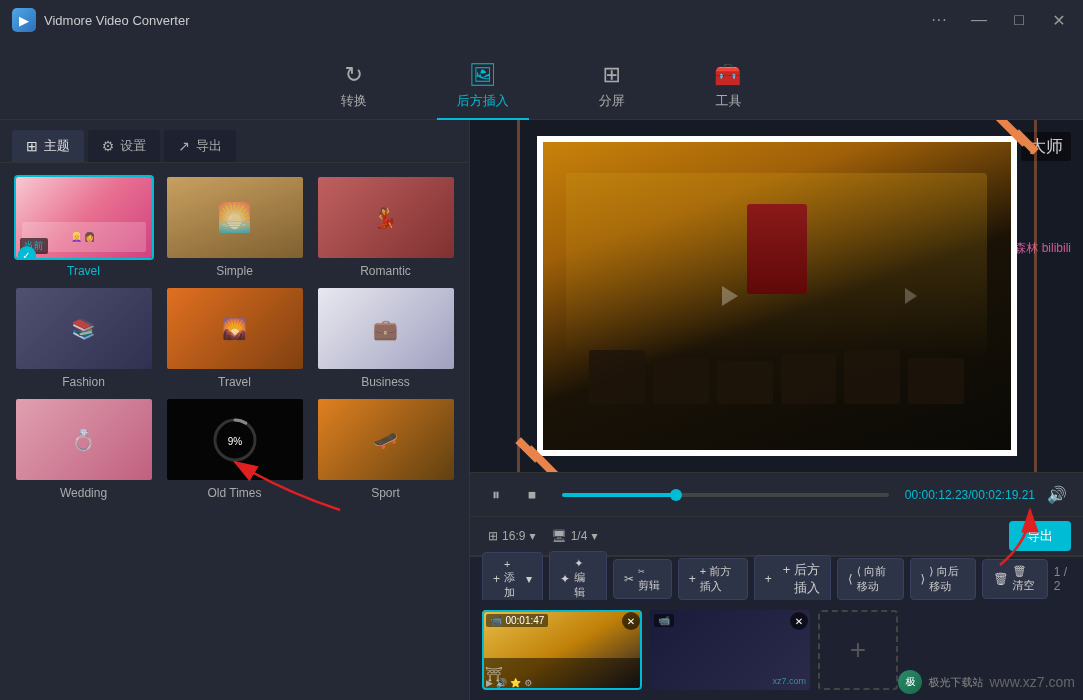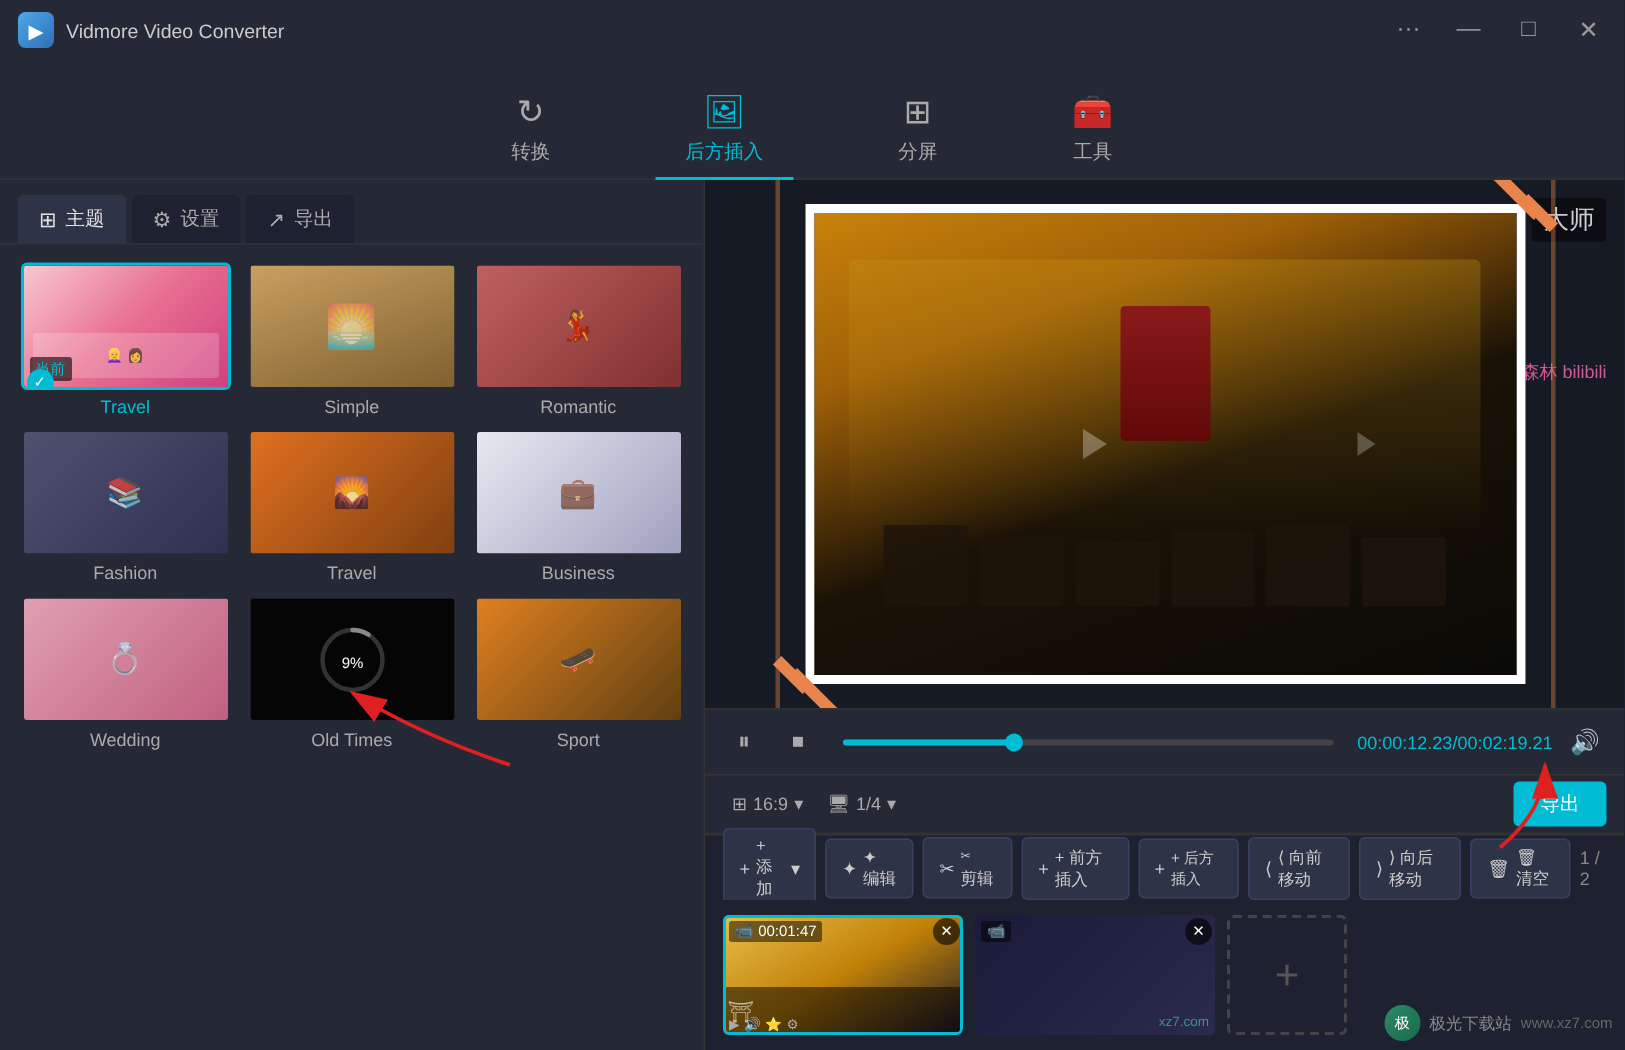--- a/index.html
+++ b/index.html
@@ -747,21 +747,21 @@
       <div class="action-btn">
         <span>✂</span>
         <span style="font-size:11px;font-family:Liberation Mono, monospace;">✂ 剪辑</span>
       </div>
       <div class="action-btn">
         <span>+</span>
         <span style="font-size:11px;">+ 前方插入</span>
       </div>
       <div class="action-btn">
         <span>+</span>
-        <span style="font-size:10px;">+ 后方插入</span>
+        <span style="font-size:13px;text-align:right;">+ 后方插入</span>
       </div>
       <div class="action-btn">
         <span>⟨</span>
         <span style="font-size:11px;">⟨ 向前移动</span>
       </div>
       <div class="action-btn">
         <span>⟩</span>
         <span style="font-size:11px;">⟩ 向后移动</span>
       </div>
       <div class="action-btn">
@@ -825,14 +825,14 @@
   <path d="M 340 510 Q 280 490 235 462" stroke="#e02020" stroke-width="2.5" fill="none" marker-end="url(#arrowhead)"></path>
 
   <path d="M 1000 565 Q 1030 540 1030 510" stroke="#e02020" stroke-width="2.5" fill="none" marker-end="url(#arrowhead)"></path>
 </svg>
 
 <div class="watermark" style="position:fixed;bottom:6px;right:8px;display:flex;align-items:center;gap:6px;z-index:999;">
   <div style="width:24px;height:24px;background:linear-gradient(135deg,#2a8a6a,#1a6a4a);border-radius:50%;display:flex;align-items:center;justify-content:center;">
     <span style="color:white;font-size:10px;">极</span>
   </div>
   <span style="color:#888;font-size:11px;">极光下载站</span>
-  <span style="color:#666;font-size:10px;">www.xz7.com</span>
+  <span style="color:#666;font-size:14px;">www.xz7.com</span>
 </div>
 
 </body></html>

